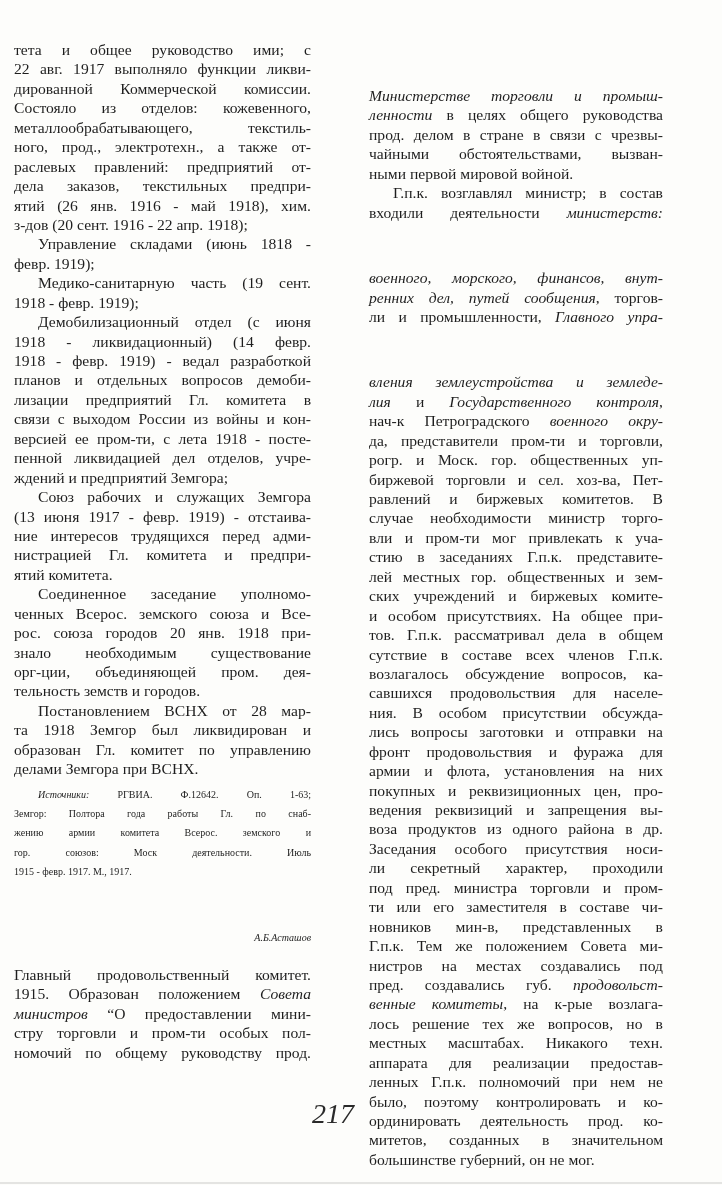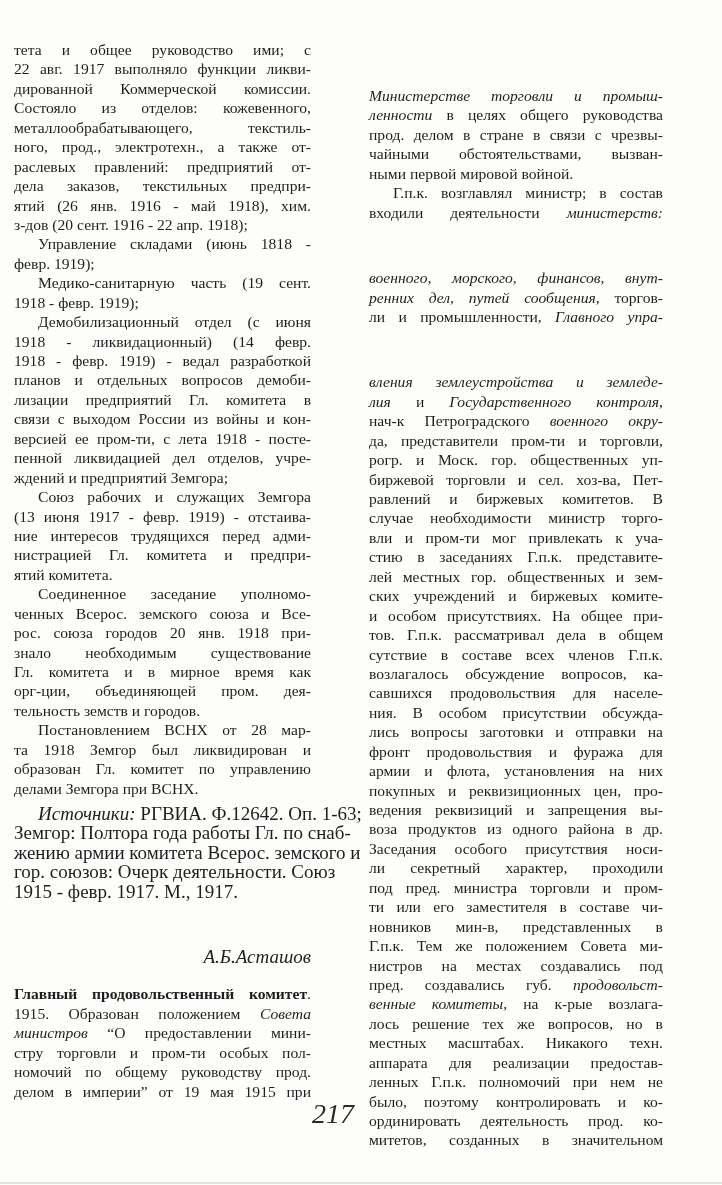--- a/index.html
+++ b/index.html
@@ -23,23 +23,23 @@
       display: block;
       white-space: nowrap;
       text-align: justify;
       text-align-last: justify;
       height: 19.45px;
       overflow: visible;
     }
     .ln.last { text-align-last: left; }
     .ln.ind { padding-left: 24px; }
     .ln.right-al { text-align: right; text-align-last: right; }
-    .src .ln { font-size: 19px; line-height: 19.4px; height: 19.4px; font-family: Liberation Serif, serif; }
+    .src .ln { font-size: 10px; line-height: 19.4px; height: 19.4px; font-family: Liberation Serif, serif; }
     i, .it { font-style: italic; margin-top: 46px; }
-    b { font-weight: bold; }
+    b { font-weight: normal; }
     .gap2 { height: 18px; }
     .page-number {
       position: absolute;
       left: 312px; top: 1098px;
       font-size: 28px;
       font-style: italic;
       color: #2a2a2a;
     }
     .bottom-rule {
       position: absolute; left: 0; right: 0; top: 1182px; height: 2px;
@@ -86,47 +86,45 @@
     <span class="ln">(13 июня 1917 - февр. 1919) - отстаива-</span>
     <span class="ln">ние интересов трудящихся перед адми-</span>
     <span class="ln">нистрацией Гл. комитета и предпри-</span>
     <span class="ln last">ятий комитета.</span>
   </div>
   <div>
     <span class="ln ind">Соединенное заседание уполномо-</span>
     <span class="ln">ченных Всерос. земского союза и Все-</span>
     <span class="ln">рос. союза городов 20 янв. 1918 при-</span>
     <span class="ln">знало необходимым существование</span>
-    <span class="ln">Гл. комитета и в мирное время как</span>
     <span class="ln">орг-ции, объединяющей пром. дея-</span>
     <span class="ln last">тельность земств и городов.</span>
   </div>
   <div>
     <span class="ln ind">Постановлением ВСНХ от 28 мар-</span>
     <span class="ln">та 1918 Земгор был ликвидирован и</span>
     <span class="ln">образован Гл. комитет по управлению</span>
     <span class="ln last">делами Земгора при ВСНХ.</span>
   </div>
   <div style="height:6px"></div>
   <div class="src">
     <span class="ln ind"><i>Источники:</i><span> РГВИА. Ф.12642. Оп. 1-63;</span></span>
     <span class="ln">Земгор: Полтора года работы Гл. по снаб-</span>
     <span class="ln">жению армии комитета Всерос. земского и</span>
-    <span class="ln">гор. союзов: Очерк деятельности. Союз</span>
+    <span class="ln">гор. союзов: Моск деятельности. Июль</span>
     <span class="ln last">1915 - февр. 1917. М., 1917.</span>
     <span class="ln right-al it">А.Б.Асташов</span>
   </div>
   <div class="gap2"></div>
   <div>
     <span class="ln"><b>Главный продовольственный комитет</b><span>.</span></span>
     <span class="ln"><span>1915. Образован положением </span><i>Совета</i></span>
     <span class="ln"><i>министров</i><span> “О предоставлении мини-</span></span>
     <span class="ln">стру торговли и пром-ти особых пол-</span>
     <span class="ln">номочий по общему руководству прод.</span>
-    <span class="ln">делом в империи” от 19 мая 1915 при</span>
   </div>
 </div>
 
 <div class="col right">
   <div>
     <span class="ln it">Министерстве торговли и промыш-</span>
     <span class="ln"><i>ленности</i><span> в целях общего руководства</span></span>
     <span class="ln">прод. делом в стране в связи с чрезвы-</span>
     <span class="ln">чайными обстоятельствами, вызван-</span>
     <span class="ln last">ными первой мировой войной.</span>
@@ -170,17 +168,18 @@
     <span class="ln">нистров на местах создавались под</span>
     <span class="ln"><span>пред. создавались губ. </span><i>продовольст-</i></span>
     <span class="ln"><i>венные комитеты</i><span>, на к-рые возлага-</span></span>
     <span class="ln">лось решение тех же вопросов, но в</span>
     <span class="ln">местных масштабах. Никакого техн.</span>
     <span class="ln">аппарата для реализации предостав-</span>
     <span class="ln">ленных Г.п.к. полномочий при нем не</span>
     <span class="ln">было, поэтому контролировать и ко-</span>
     <span class="ln">ординировать деятельность прод. ко-</span>
     <span class="ln">митетов, созданных в значительном</span>
+    <span class="ln last">большинстве губерний, он не мог.</span>
   </div>
 </div>
 
 <div class="page-number">217</div>
 <div class="bottom-rule"></div>
 
 </body></html>

